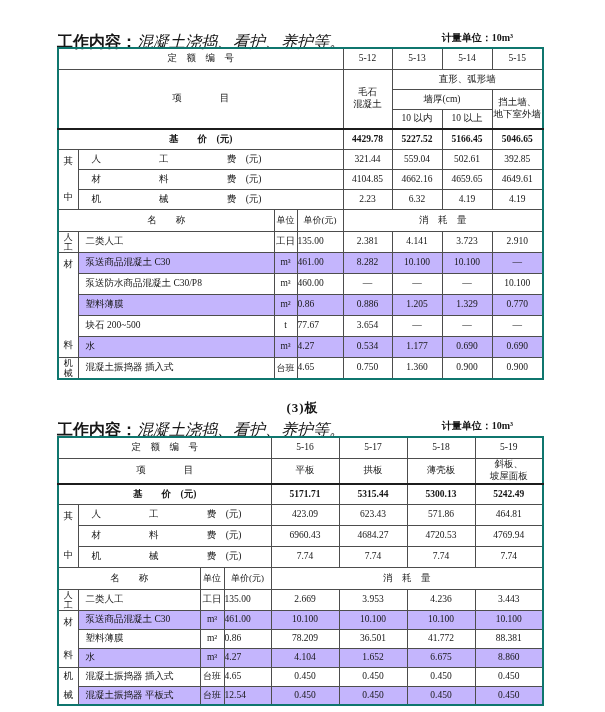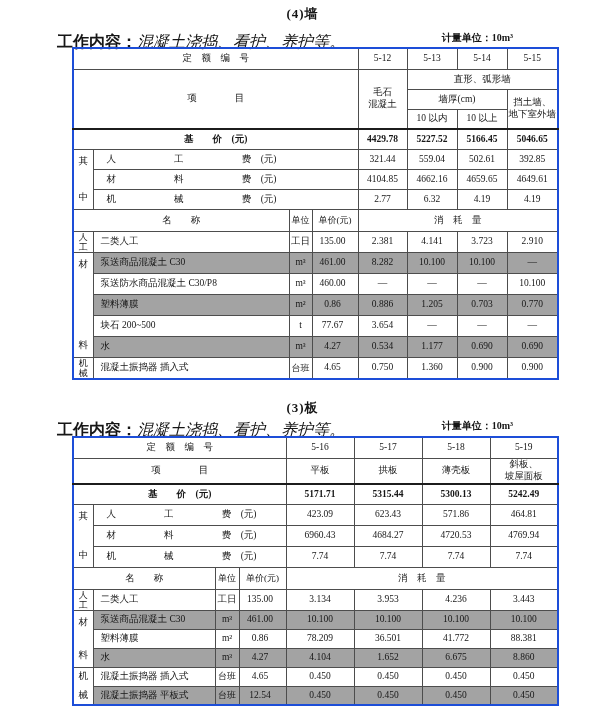--- a/index.html
+++ b/index.html
@@ -4,45 +4,44 @@
 <style>
   html,body{margin:0;padding:0;background:#fff;}
   .sheet{position:relative;width:605px;height:712px;background:#ffffff;
          font-family:"Liberation Serif","DejaVu Serif",serif;color:#161616;overflow:hidden;}
   .page-title{position:absolute;left:0;width:605px;text-align:center;
               font-size:13px;font-weight:bold;letter-spacing:1px;}
   .note-left{position:absolute;left:57px;font-size:16px;}
   .note-left b{font-weight:bold;}
   .note-left .kai{font-style:italic;}
   .note-right{position:absolute;right:92px;font-size:10px;font-weight:bold;text-align:right;}
-  table.quota{position:absolute;left:72px;border-collapse:collapse;table-layout:fixed;
-              width:485px;border:2px solid #1d4ed8;}
+  table.quota{position:absolute;left:57px;border-collapse:collapse;table-layout:fixed;
+              width:485px;border:2px solid #0f766e;}
   td{border:1px solid #4d4d4d;font-size:9.5px;text-align:center;vertical-align:middle;
      padding:0;overflow:hidden;line-height:1.15;}
   tr.rh21{height:21px;} tr.rh20{height:20px;} tr.rh22{height:22px;}
   tr.rh26{height:26px;} tr.rh19{height:19px;}
   td.lft{text-align:left;padding-left:7px;}
-  td.prc{text-align:center;padding-right:5px;}
-  td.sh{background:#a3a3a3;}
+  td.prc{text-align:left;padding-right:5px;}
+  td.sh{background:#c4b5fd;}
   td.two{white-space:pre-line;line-height:1.2;}
   td.vstack{white-space:pre-line;font-size:9px;line-height:1.12;}
   td.rel{position:relative;}
   .spread{position:absolute;left:0;right:0;top:6px;bottom:6px;display:flex;
           flex-direction:column;justify-content:space-between;align-items:center;
           font-size:9.5px;}
   tr.bp td{border-top:2px solid #1c1c1c;font-weight:bold;margin-top:24px;}
   .fee{display:flex;justify-content:space-between;margin-left:13px;width:170px;}
   .fee2{width:150px;}
 </style>
 </head>
 <body>
 
 <div class="sheet">
 
-  <div class="page-title" style="top:5px">(4)墙</div>
   <div class="note-left" style="top:32px"><b>工作内容：</b><span class="kai">混凝土浇捣、看护、养护等。</span></div>
   <div class="note-right" style="top:31px">计量单位：10m³</div>
 
   <table class="quota" style="top:47px">
     <colgroup>
       <col style="width:20px">
         <col style="width:196px">
         <col style="width:23px">
         <col style="width:46px">
       <col style="width:49px">
@@ -113,21 +112,21 @@
       <td>4649.61</td>
     </tr>
     <tr class="rh20">
       <td colspan="3">
         <div class="fee">
               <span>机</span>
               <span>械</span>
               <span>费　(元)</span>
             </div>
       </td>
-      <td>2.77</td>
+      <td>2.23</td>
       <td>6.32</td>
       <td>4.19</td>
       <td>4.19</td>
     </tr>
     <tr class="rh22">
       <td colspan="2">名　　称</td>
       <td style="font-size:9px">单位</td>
       <td style="font-size:9px">单价(元)</td>
       <td colspan="4">消　耗　量</td>
     </tr>
@@ -165,21 +164,21 @@
       <td>—</td>
       <td>—</td>
       <td>10.100</td>
     </tr>
     <tr class="rh21">
       <td class="lft sh">塑料薄膜</td>
       <td class="sh">m²</td>
       <td class="prc sh">0.86</td>
       <td class="sh">0.886</td>
       <td class="sh">1.205</td>
-      <td class="sh">0.703</td>
+      <td class="sh">1.329</td>
       <td class="sh">0.770</td>
     </tr>
     <tr class="rh21">
       <td class="lft">块石 200~500</td>
       <td>t</td>
       <td class="prc">77.67</td>
       <td>3.654</td>
       <td>—</td>
       <td>—</td>
       <td>—</td>
@@ -295,21 +294,21 @@
       <td style="font-size:9px">单位</td>
       <td style="font-size:9px">单价(元)</td>
       <td colspan="4">消　耗　量</td>
     </tr>
     <tr class="rh19">
       <td class="vstack">人
 工</td>
       <td class="lft">二类人工</td>
       <td>工日</td>
       <td class="prc">135.00</td>
-      <td>3.134</td>
+      <td>2.669</td>
       <td>3.953</td>
       <td>4.236</td>
       <td>3.443</td>
     </tr>
     <tr class="rh19">
       <td rowspan="3" class="rel">
         <div class="spread">
               <span>材</span>
               <span>料</span>
             </div>

